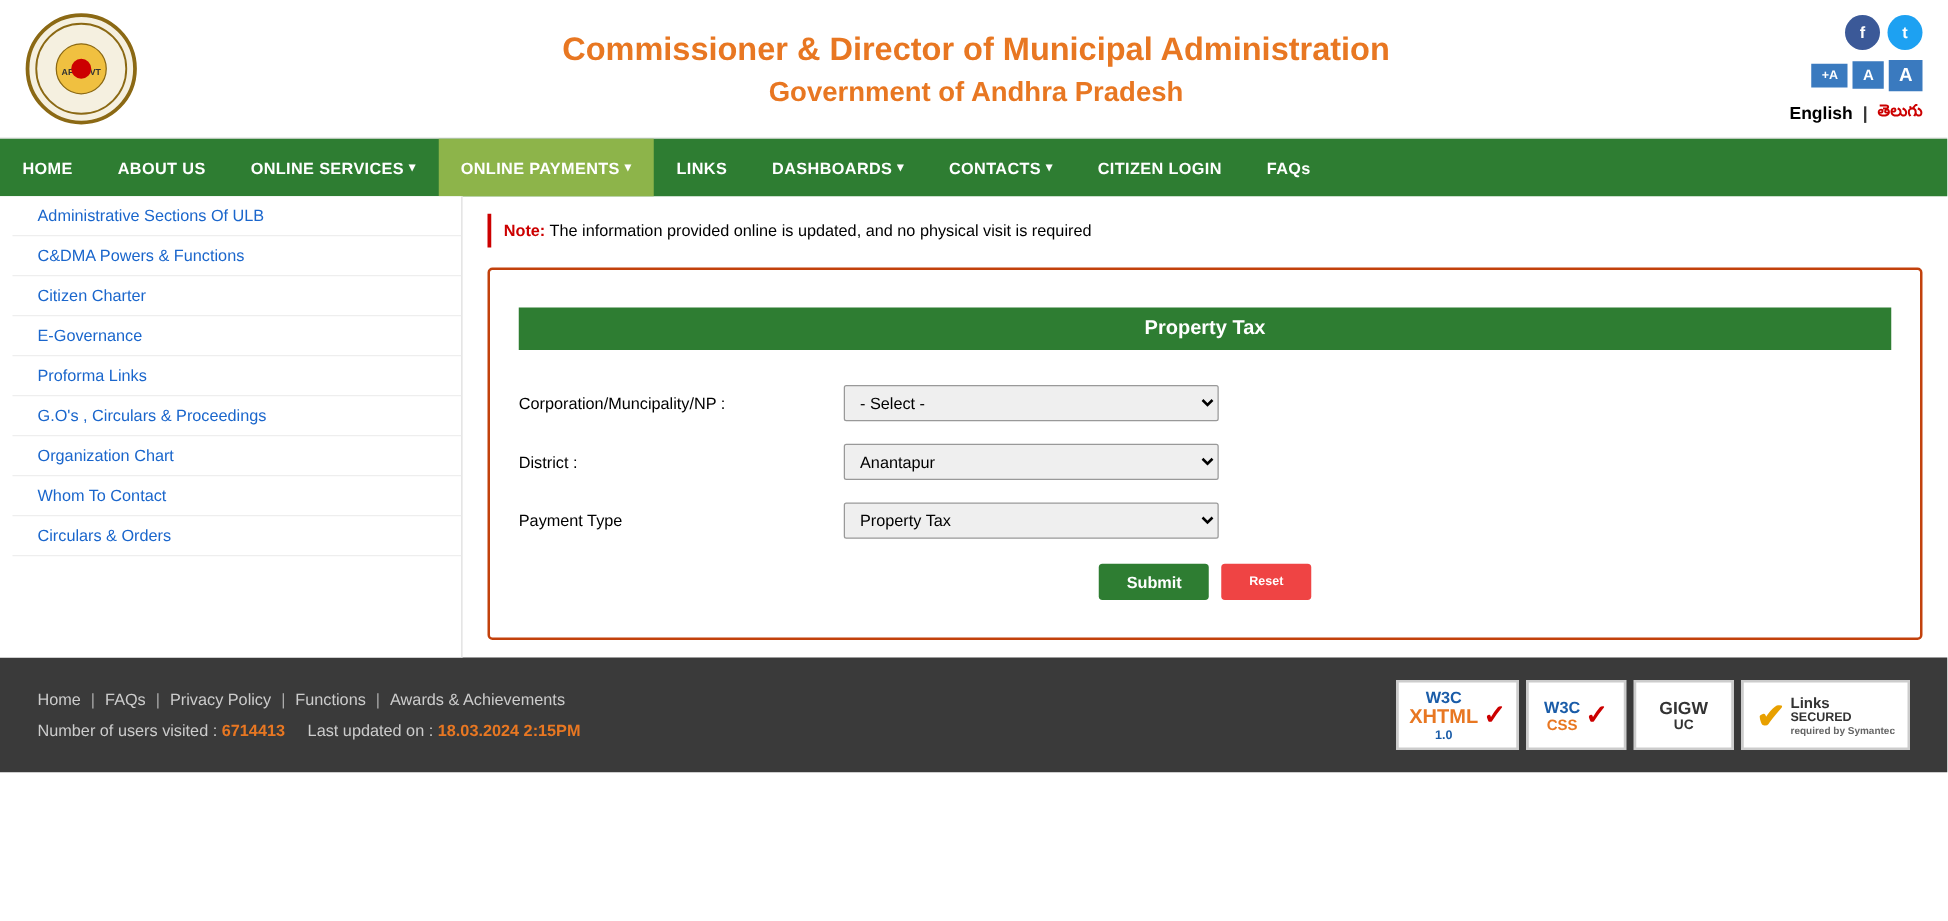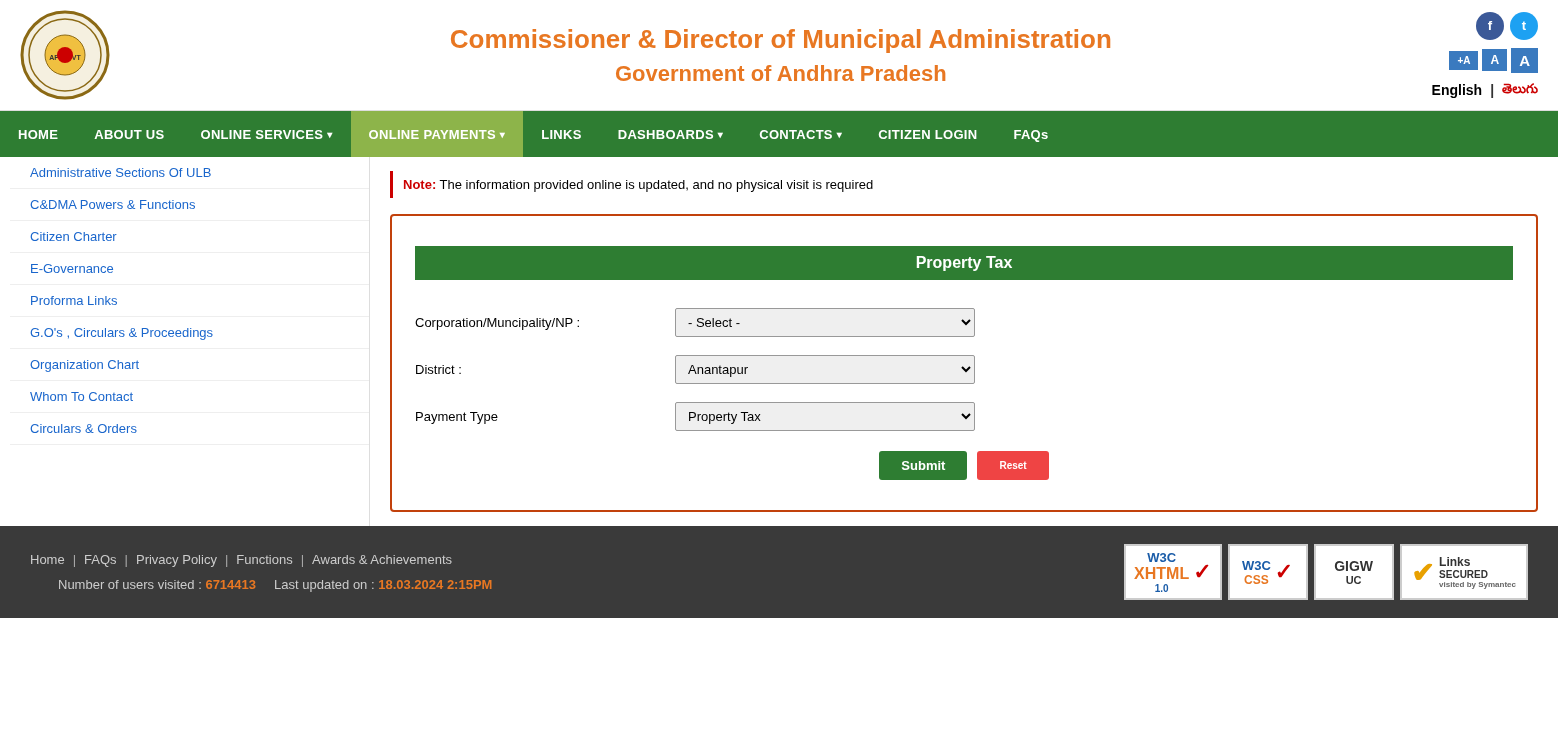--- a/index.html
+++ b/index.html
@@ -55,21 +55,21 @@
     .form-buttons { text-align: center; margin-top: 20px; display: flex; gap: 10px; justify-content: center; }
     .btn-submit { background: #2e7d32; color: white; border: none; padding: 7px 22px; font-size: 13px; font-weight: bold; cursor: pointer; border-radius: 3px; }
     .btn-reset { background: #ef4444; color: white; border: none; padding: 7px 22px; font-size: 10px; font-weight: bold; cursor: pointer; border-radius: 3px; }
 
     
     .footer { background: #3a3a3a; color: #ccc; padding: 18px 30px; display: flex; justify-content: space-between; align-items: center; }
     .footer-left { }
     .footer-links { display: flex; align-items: center; gap: 8px; margin-bottom: 10px; font-size: 13px; }
     .footer-links a { color: #ccc; text-decoration: none; }
     .footer-links .sep { color: #aaa; }
-    .footer-stats { font-size: 13px; color: #ccc; margin-left: 28px; }
+    .footer-stats { font-size: 13px; color: #ccc; }
     .footer-stats .count { color: #e87722; font-weight: bold; }
     .footer-stats .date { color: #e87722; font-weight: bold; }
     .footer-badges { display: flex; gap: 6px; align-items: center; }
     .badge-box { background: white; border: 2px solid #ccc; padding: 6px 10px; display: flex; align-items: center; justify-content: center; font-size: 11px; font-weight: bold; min-width: 80px; height: 56px; }
   </style>
 </head>
 <body>
 
 <div class="header">
   <div class="header-logo">
@@ -257,17 +257,17 @@
         <span style="color:#333; font-size:14px; font-weight:bold;">GIGW</span>
         <span style="color:#333; font-size:11px; font-weight:bold;">UC</span>
       </div>
     </div>
 
     <div class="badge-box" style="gap:4px; flex-direction:row;">
       <span style="color:#e8a000; font-size:28px;">✔</span>
       <div style="display:flex; flex-direction:column; justify-content:center;">
         <span style="font-size:12px; font-weight:bold; color:#333;">Links</span>
         <span style="font-size:10px; font-weight:bold; color:#333;">SECURED</span>
-        <span style="font-size:8px; color:#666;">visited by Symantec</span>
+        <span style="font-size:8px; color:#666;">required by Symantec</span>
       </div>
     </div>
   </div>
 </div>
 
 </body></html>

